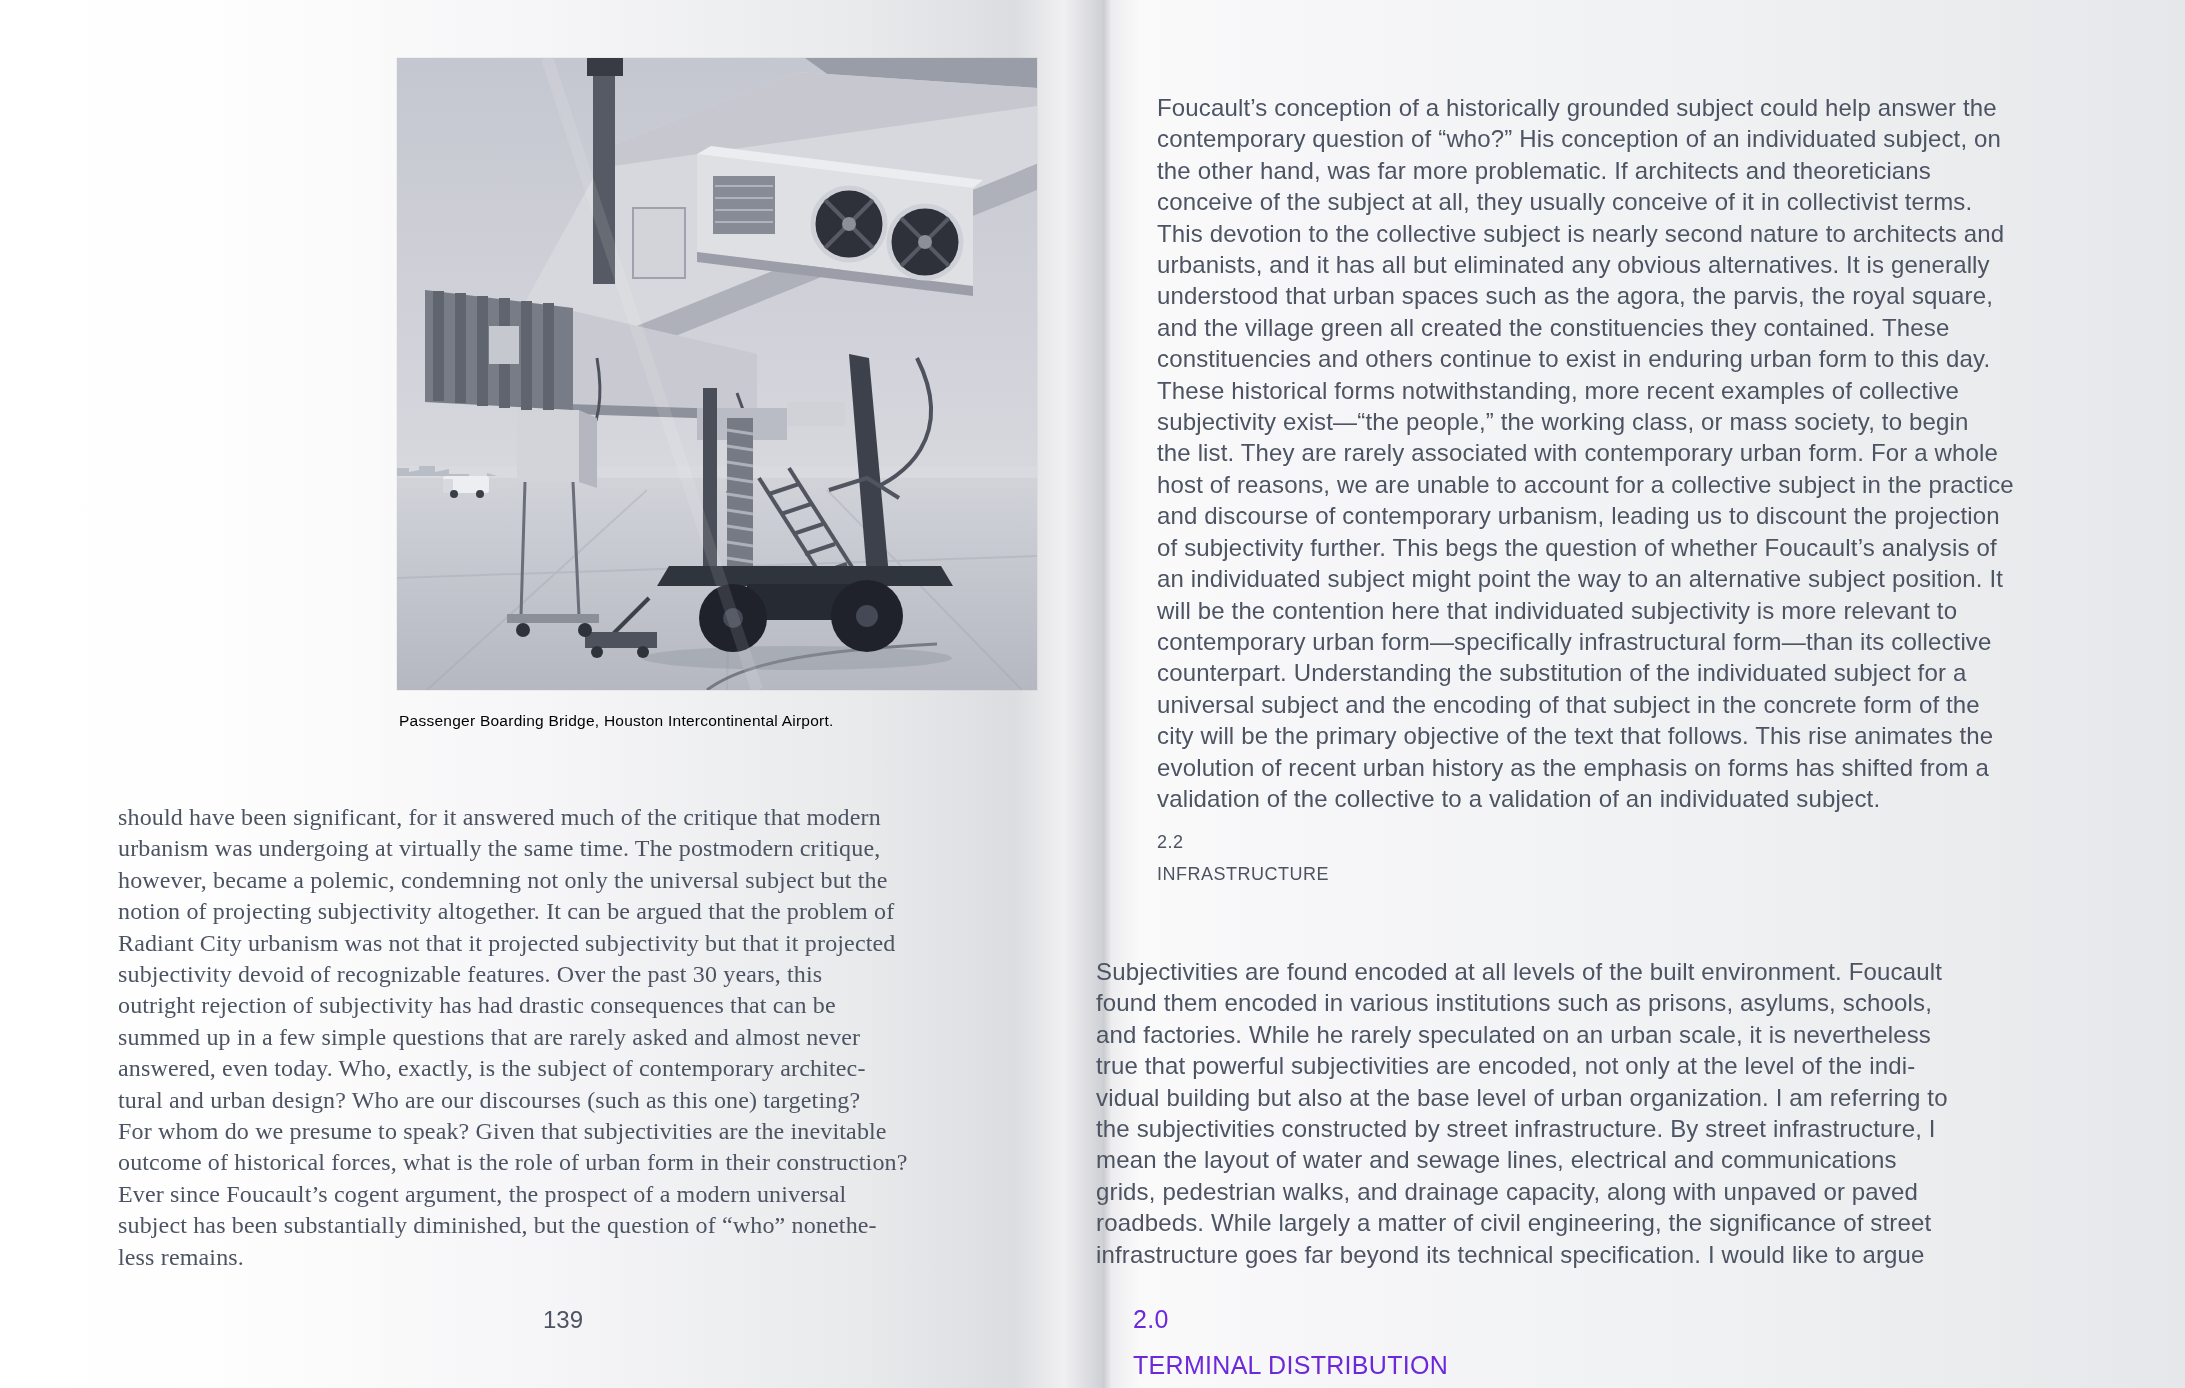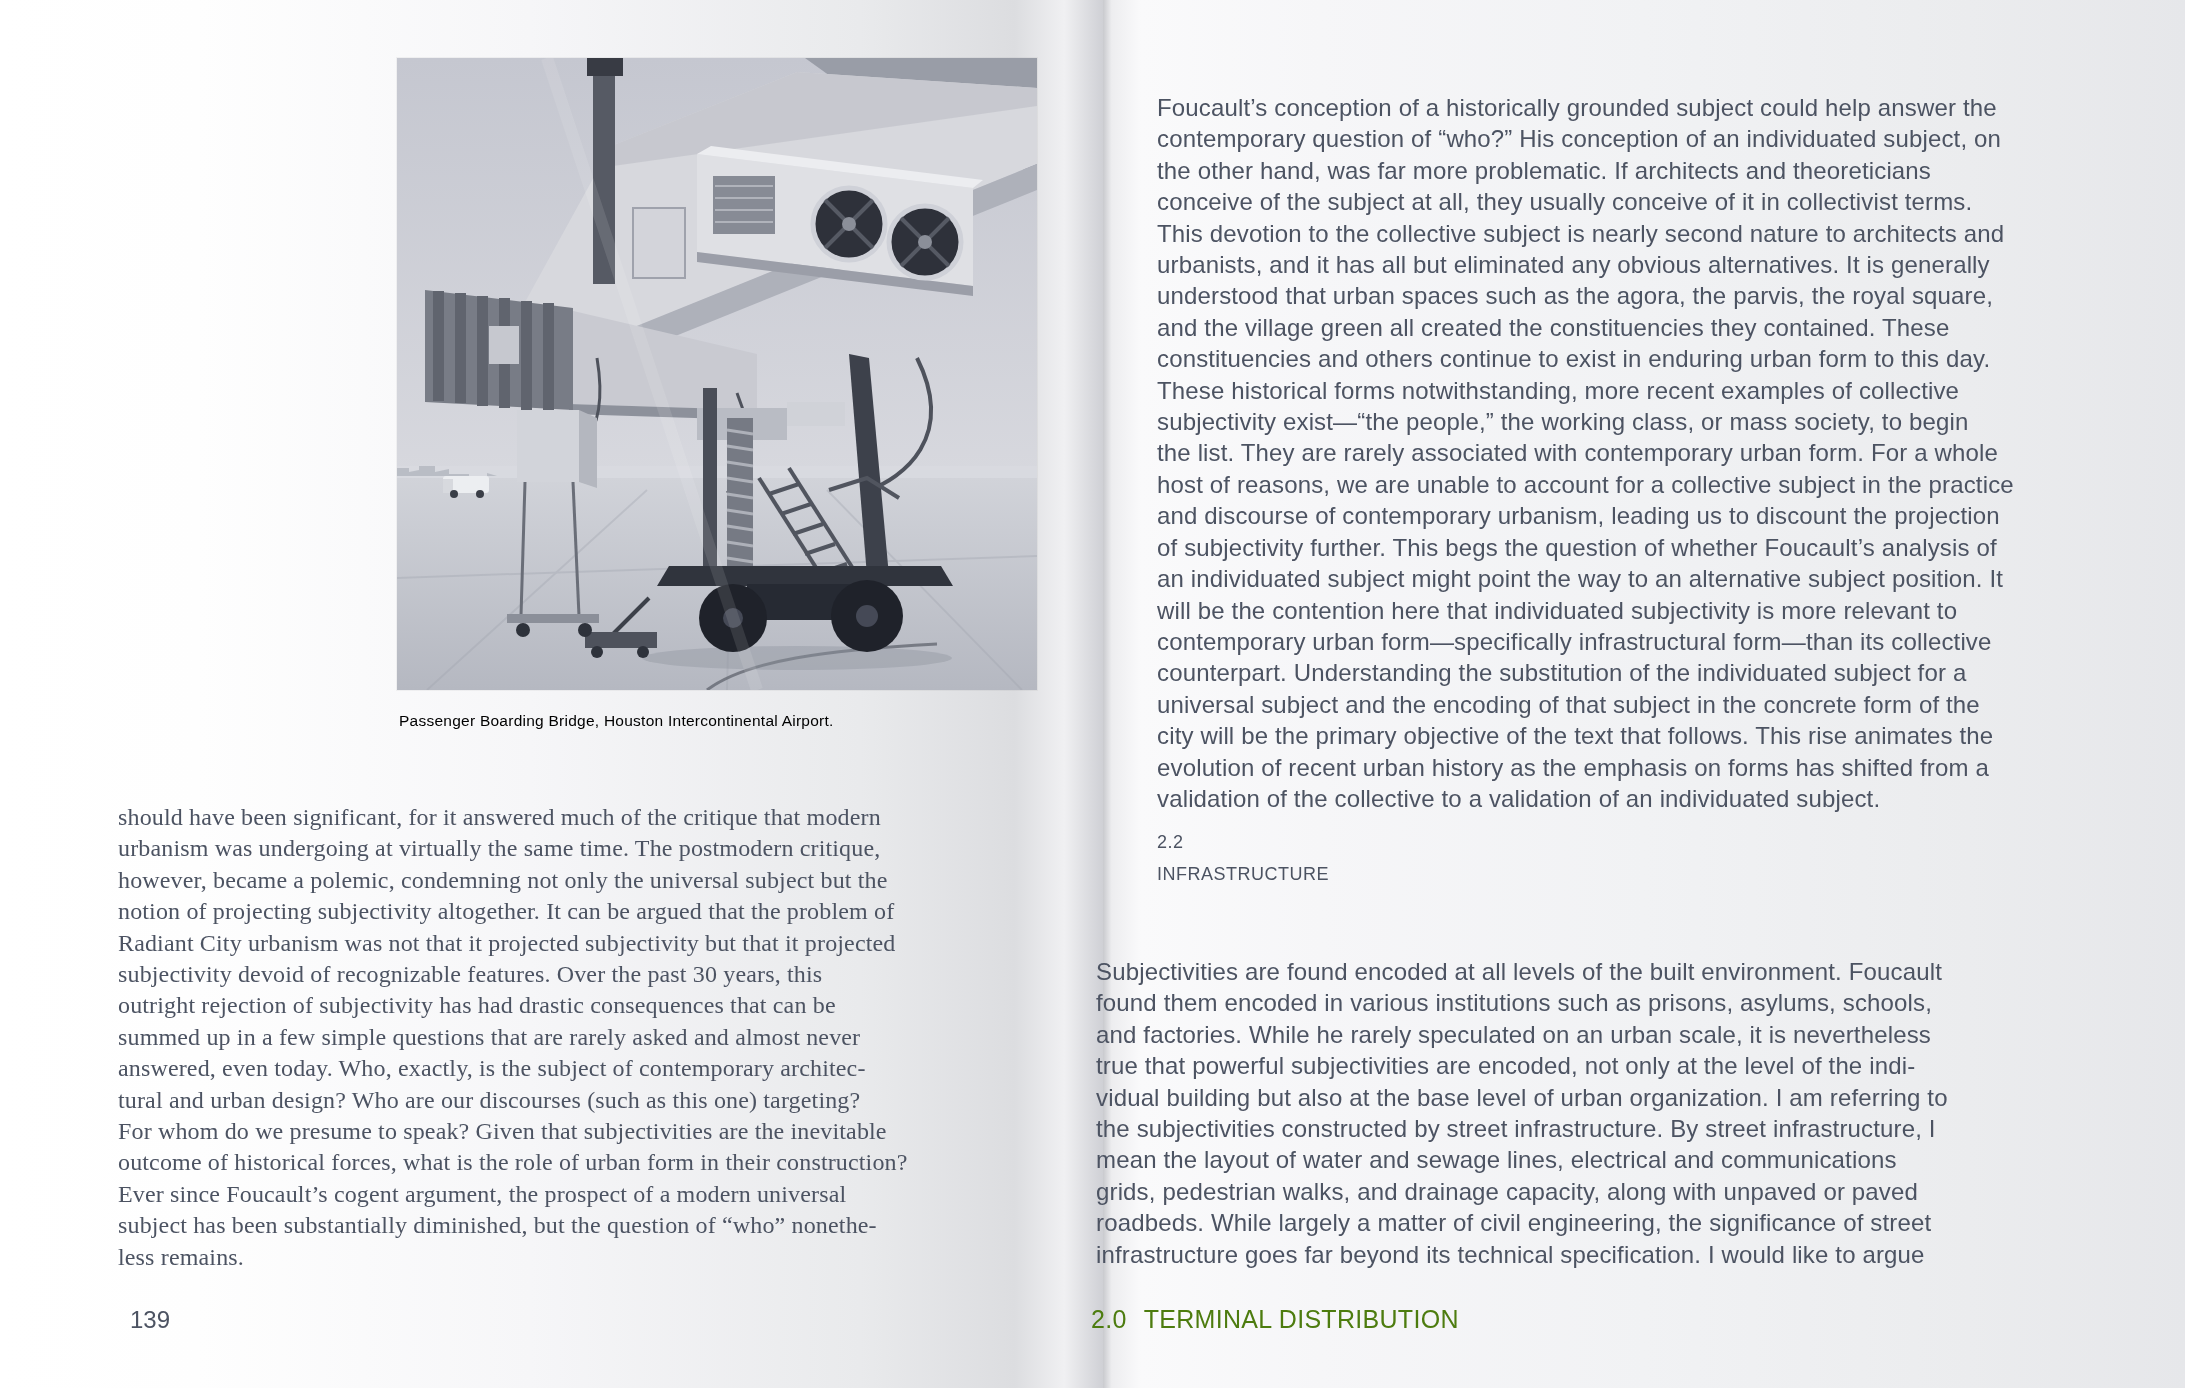--- a/index.html
+++ b/index.html
@@ -25,26 +25,26 @@
   .right-body-2{left:1096px;top:919px;width:960px;}
   .caption{
     position:absolute;left:399px;top:712px;font-size:15.5px;letter-spacing:0.25px;
     color:#000000;
   }
   .section-heading{
     position:absolute;left:1157px;top:826px;width:852px;text-align:left;
     font-size:18px;line-height:32px;letter-spacing:0.5px;color:#4c5362;
   }
   .folio{
-    position:absolute;left:130px;top:1306px;width:890px;text-align:left;
+    position:absolute;left:118px;top:1306px;width:890px;text-align:center;
     font-size:24px;color:#4c5362;
   }
   .running-footer{
-    position:absolute;left:1091px;top:1305px;display:flex;gap:17px;
-    font-size:25px;letter-spacing:0.3px;color:#4d7c0f;
+    position:absolute;left:1133px;top:1305px;display:flex;gap:17px;
+    font-size:25px;letter-spacing:0.3px;color:#6d28d9;flex-direction:column;
   }
   .photo{
     position:absolute;left:397px;top:58px;width:640px;height:632px;
     outline:1px solid rgba(0,0,0,0.04);
   }
 </style>
 </head>
 <body>
 
 <div class="spread">

